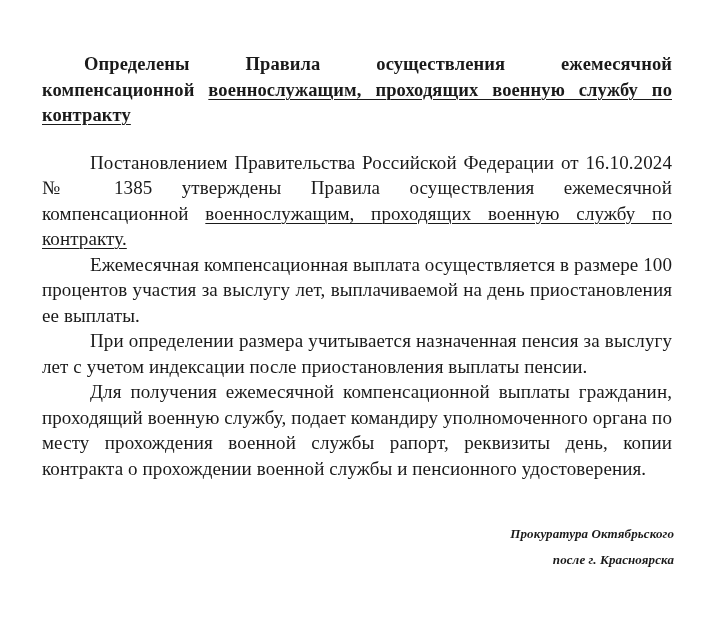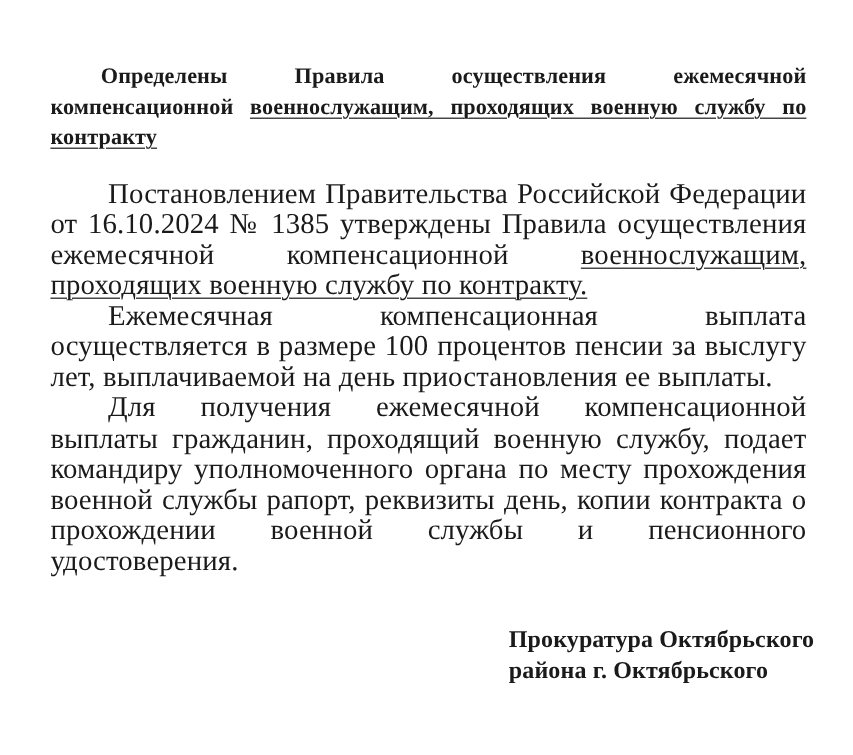--- a/index.html
+++ b/index.html
@@ -49,72 +49,74 @@
     text-underline-offset: 2.5px;
     text-decoration-thickness: 1.4px;
   }
 
   .title-gap {
     height: 21px;
   }
 
   
   .para {
-    font-size: 24px;
+    font-size: 19px;
     font-weight: normal;
     line-height: 25.5px;
     text-align: justify;
     text-align-last: left;
     text-indent: 48px;
     margin: 0;
     letter-spacing: 0.1px;
   }
   .para .u {
     text-decoration: underline;
     text-underline-offset: 2.5px;
     text-decoration-thickness: 1.1px;
   }
 
   
   .signature {
     position: absolute;
     left: 424px;
     top: 521px;
     width: 250px;
-    font-size: 20px;
+    font-size: 13px;
+    font-style: italic;
     font-weight: bold;
     line-height: 25.5px;
-    text-align: left;
+    text-align: right;
     letter-spacing: 0.1px;
   }
   .signature .sig-line {
     display: block;
     white-space: nowrap;
   }
 </style>
 </head>
 <body>
 
 <div class="page">
 
   <div class="doc-body">
 
     <h1 class="doc-title"><span>Определены Правила осуществления ежемесячной компенсационной </span><span class="u">военнослужащим, проходящих военную службу по контракту</span></h1>
 
     <div class="title-gap"></div>
 
     <p class="para"><span>Постановлением Правительства Российской Федерации от 16.10.2024 № 1385 утверждены Правила осуществления ежемесячной компенсационной </span><span class="u">военнослужащим, проходящих военную службу по контракту.</span></p>
 
-    <p class="para">Ежемесячная компенсационная выплата осуществляется в размере 100 процентов пенсии за выслугу лет, выплачиваемой на день приостановления ее выплаты.</p>
+    <p class="para">Ежемесячная компенсационная выплата осуществляется в размере 100 процентов участия за выслугу лет, выплачиваемой на день приостановления ее выплаты.</p>
 
+    <p class="para">При определении размера учитывается назначенная пенсия за выслугу лет с учетом индексации после приостановления выплаты пенсии.</p>
 
 
     <p class="para">Для получения ежемесячной компенсационной выплаты гражданин, проходящий военную службу, подает командиру уполномоченного органа по месту прохождения военной службы рапорт, реквизиты день, копии контракта о прохождении военной службы и пенсионного удостоверения.</p>
 
 
   </div>
 
   <div class="signature">
     <span class="sig-line">Прокуратура Октябрьского</span>
-    <span class="sig-line">района г. Октябрьского</span>
+    <span class="sig-line">после г. Красноярска</span>
   </div>
 
 </div>
 
 </body></html>

